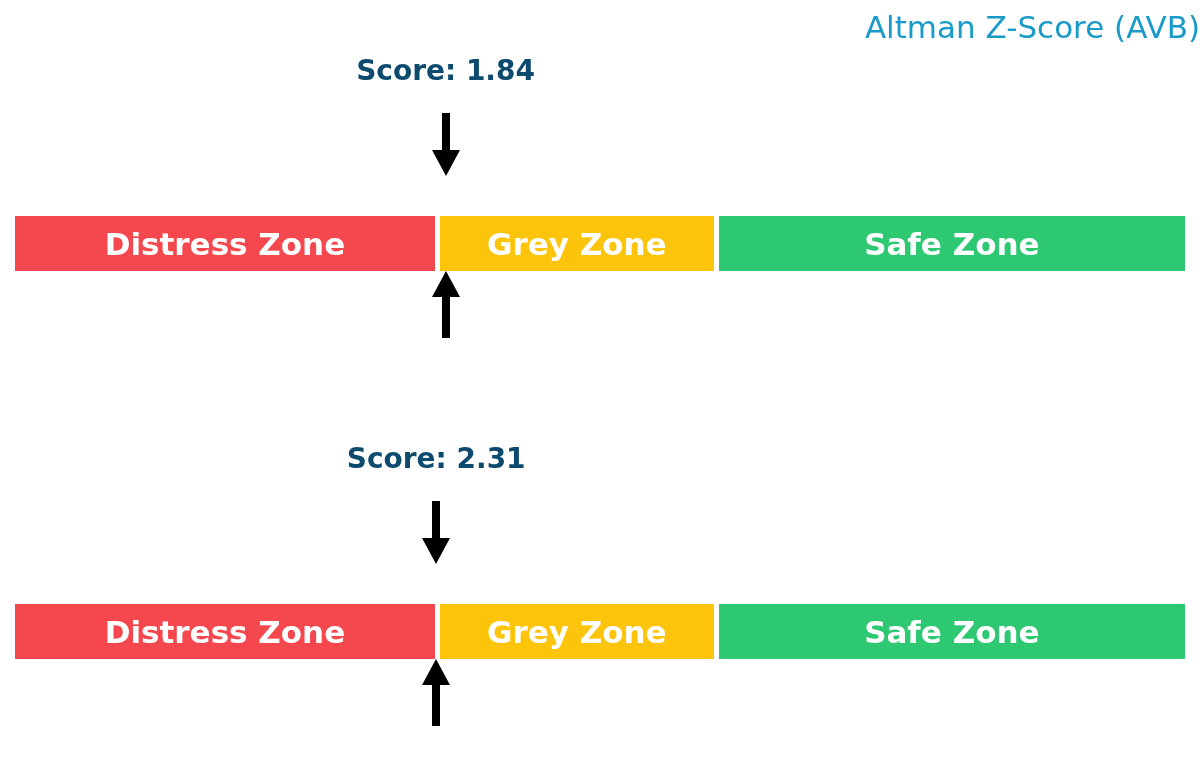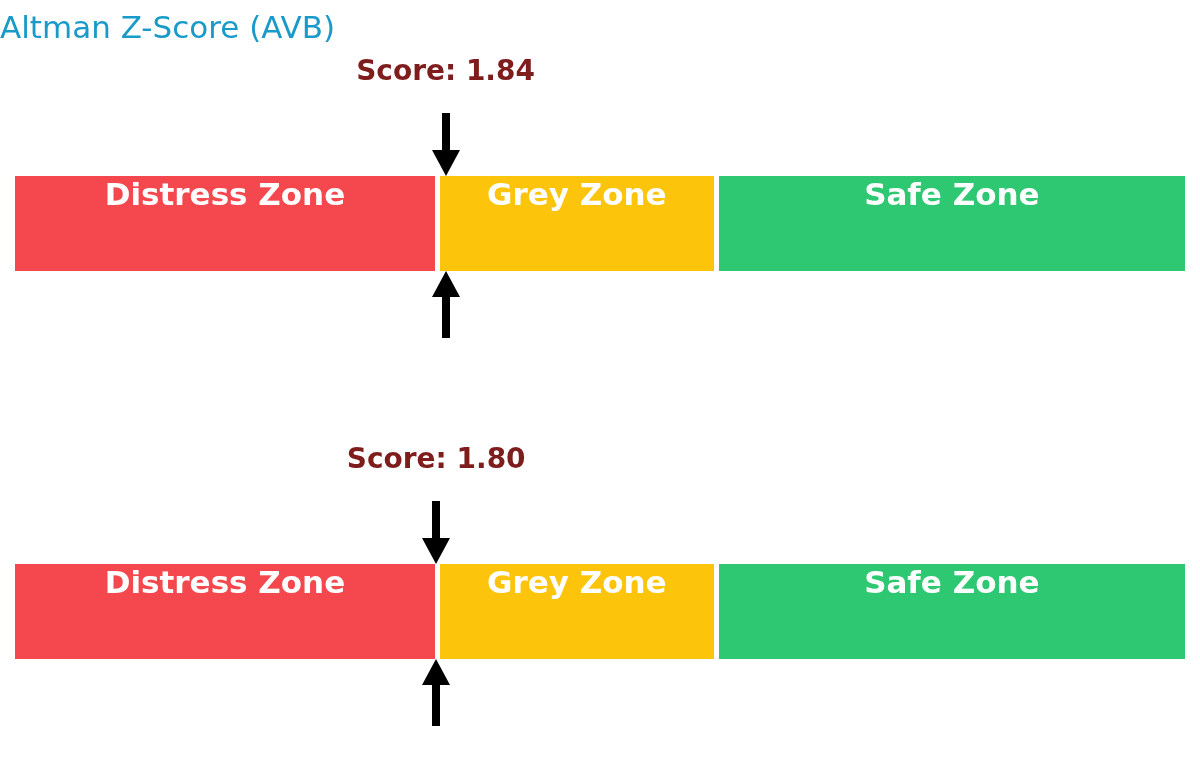--- a/index.html
+++ b/index.html
@@ -20,21 +20,21 @@
     height: 387px;
   }
   .chart-0 { top: 0; }
   .chart-1 { top: 388px; }
 
   .chart-title {
     position: absolute;
     top: 8px;
     left: 0;
     width: 100%;
-    text-align: left;
+    text-align: right;
     font-size: 31px;
     font-weight: 400;
     color: #1A9AC9;
     line-height: 1.25;
   }
 
   .band-area {
     position: absolute;
     left: 15px;
     top: 176px;
@@ -44,21 +44,23 @@
 
   .zones {
     display: flex;
     gap: 5px;
     width: 100%;
     height: 100%;
   }
   .zone {
     flex: 1 1 0;
     display: flex;
+    align-items: center;
     justify-content: center;
+    margin-top: 40px;
   }
   .zone-label {
     color: #ffffff;
     font-size: 31px;
     font-weight: 700;
     white-space: nowrap;
   }
 
   .marker {
     position: absolute;
@@ -68,21 +70,21 @@
   }
 
   .score-label {
     position: absolute;
     bottom: calc(100% + 89px);
     left: 0;
     transform: translateX(-50%);
     white-space: nowrap;
     font-size: 28px;
     font-weight: 700;
-    color: #7f1d1d;
+    color: #0c4a6e;
   }
 
   .arrow {
     position: absolute;
     left: 0;
     transform: translateX(-50%);
     display: flex;
     flex-direction: column;
     align-items: center;
   }
@@ -148,21 +150,21 @@
           <span class="zone-label">Distress Zone</span>
         </div>
         <div class="zone" style="flex-grow: 1.18; background: rgb(252, 196, 10);">
           <span class="zone-label">Grey Zone</span>
         </div>
         <div class="zone" style="flex-grow: 2.01; background: rgb(46, 200, 115);">
           <span class="zone-label">Safe Zone</span>
         </div>
       </div>
       <div class="marker" style="left: 36%;">
-        <div class="score-label">Score: 1.80</div>
+        <div class="score-label">Score: 2.31</div>
         <div class="arrow arrow-down">
           <div class="shaft"></div>
           <div class="head-down"></div>
         </div>
         <div class="arrow arrow-up">
           <div class="head-up"></div>
           <div class="shaft shaft-up"></div>
         </div>
       </div>
     </div>

